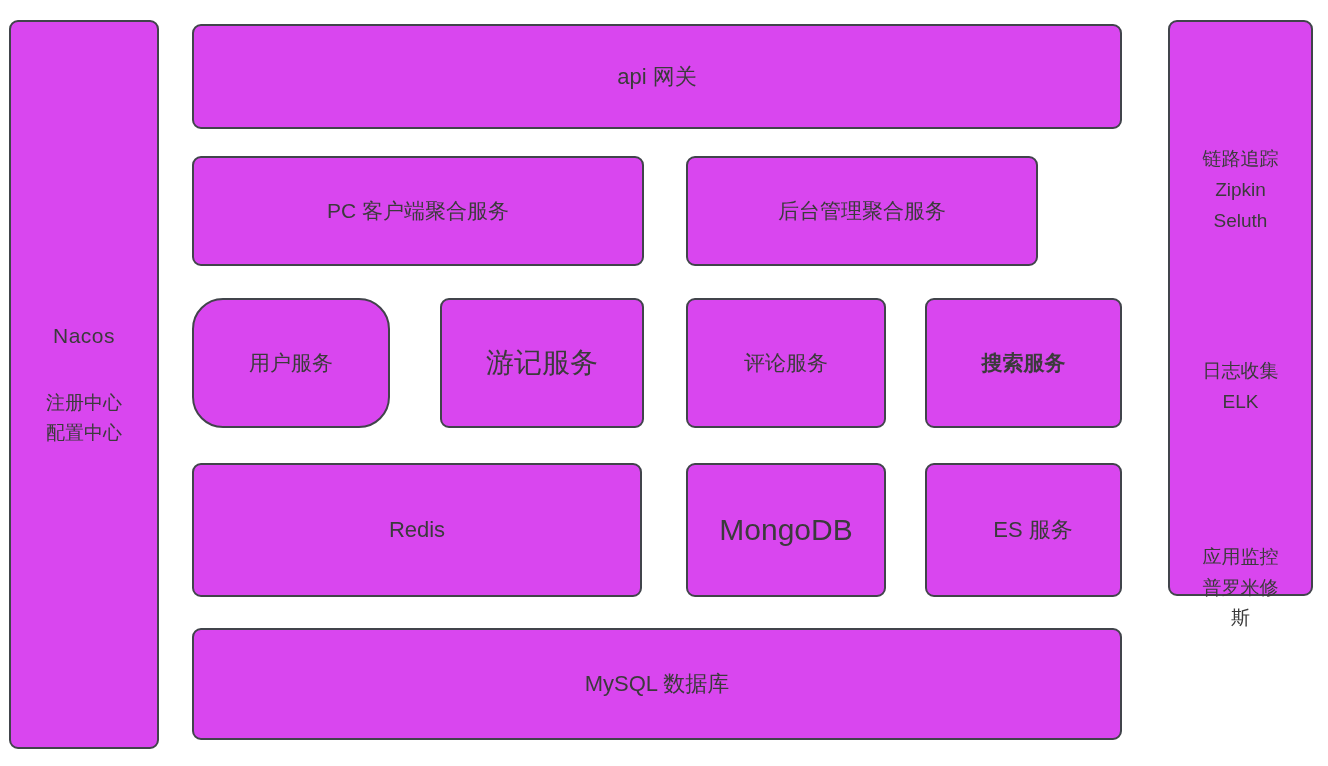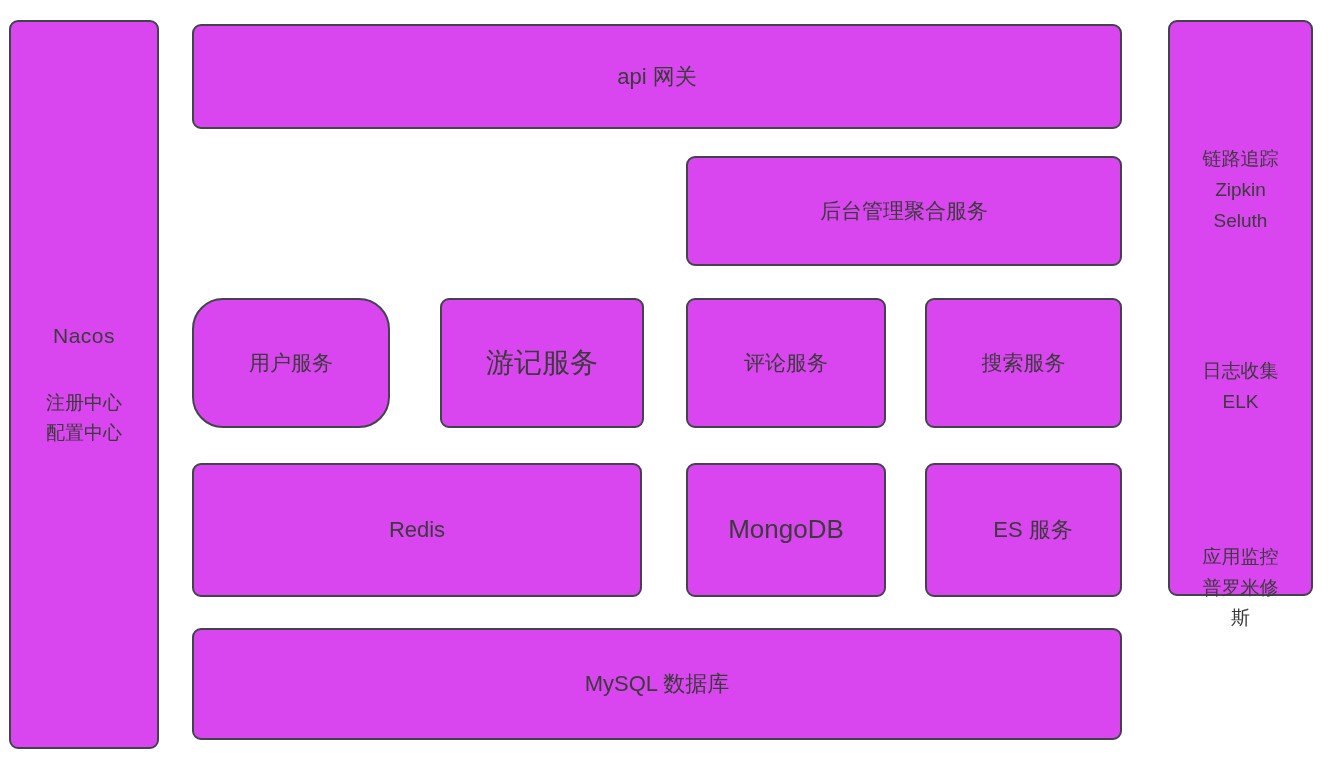--- a/index.html
+++ b/index.html
@@ -88,21 +88,21 @@
   #pc-agg {
     left: 192px;
     top: 156px;
     width: 452px;
     height: 110px;
     font-size: 21px;
   }
   #admin-agg {
     left: 686px;
     top: 156px;
-    width: 436px;
+    width: 352px;
     height: 110px;
     font-size: 21px;
   }
 
   #svc-user {
     left: 192px;
     top: 298px;
     width: 198px;
     height: 130px;
     font-size: 21px;
@@ -121,35 +121,36 @@
     width: 200px;
     height: 130px;
     font-size: 21px;
   }
   #svc-search {
     left: 925px;
     top: 298px;
     width: 197px;
     height: 130px;
     font-size: 21px;
+    font-weight: bold;
   }
 
   #store-redis {
     left: 192px;
     top: 463px;
     width: 450px;
     height: 134px;
     font-size: 22px;
   }
   #store-mongo {
     left: 686px;
     top: 463px;
     width: 200px;
     height: 134px;
-    font-size: 26px;
+    font-size: 30px;
   }
   #store-es {
     left: 925px;
     top: 463px;
     width: 197px;
     height: 134px;
     font-size: 22px;
     padding-left: 19px;
   }
 
@@ -169,20 +170,23 @@
   <div class="node" id="nacos-panel">
     <span class="label title">Nacos</span>
     <span class="label sub">注册中心
 配置中心</span>
   </div>
 
   <div class="node" id="gateway">
     <span class="label">api 网关</span>
   </div>
 
+  <div class="node" id="pc-agg">
+    <span class="label">PC 客户端聚合服务</span>
+  </div>
   <div class="node" id="admin-agg">
     <span class="label">后台管理聚合服务</span>
   </div>
 
   <div class="node" id="svc-user">
     <span class="label">用户服务</span>
   </div>
   <div class="node" id="svc-travel">
     <span class="label">游记服务</span>
   </div>

